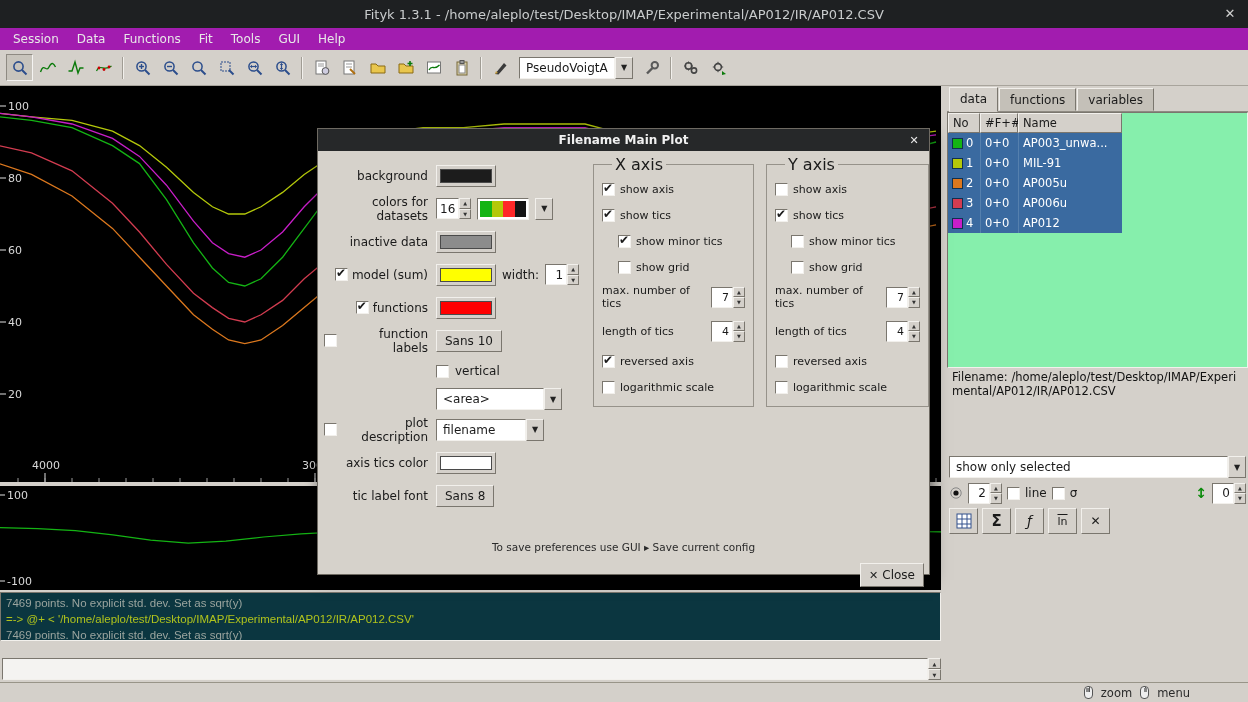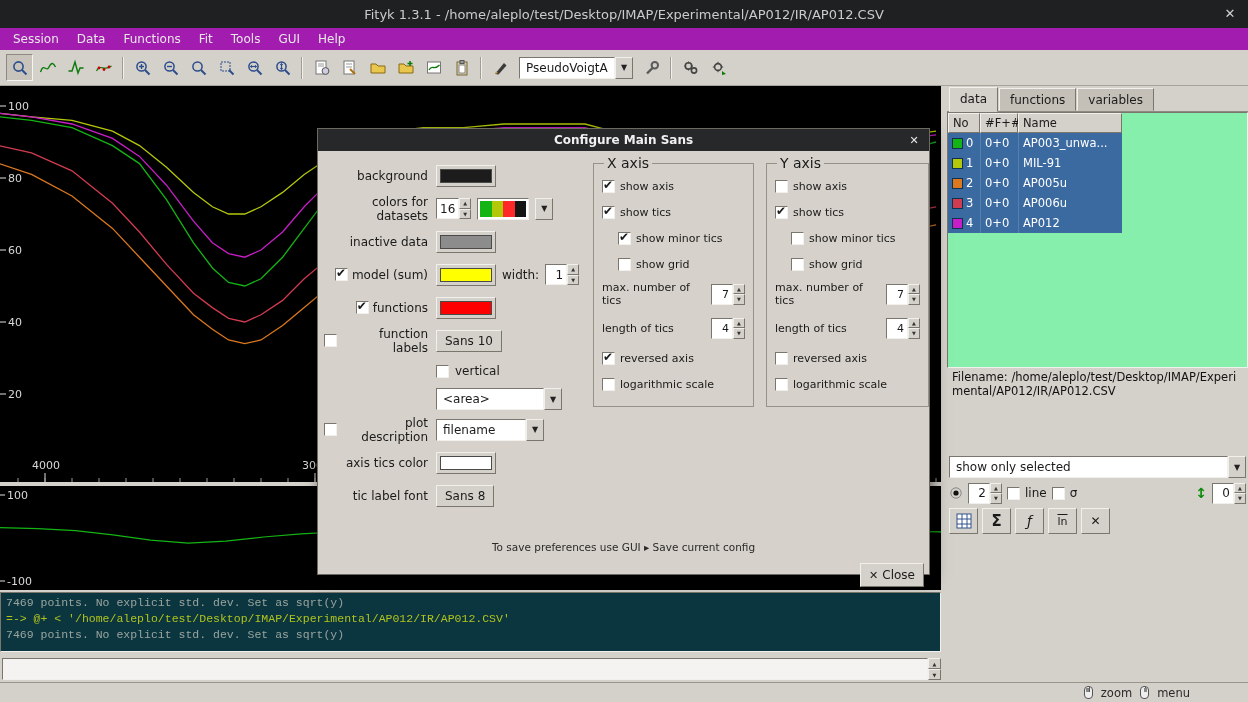--- a/index.html
+++ b/index.html
@@ -40,23 +40,23 @@
   .combo-btn{width:18px;background:#d4d0ca;border:1px solid;border-color:#f2f0ec #7a766e #7a766e #f2f0ec;
     display:flex;align-items:center;justify-content:center;flex:none}
   .combo-btn::before{content:"▼";font-size:8px;color:#222}
   .swatch{width:60px;height:22px;background:#d4d0ca;border:1px solid;
     border-color:#f2f0ec #7a766e #7a766e #f2f0ec;padding:3px;display:flex;flex:none}
   .swatch-in{flex:1;border:1px solid #4a4a4a}
 
   
   .plot-main{left:0;top:86px;width:941px;height:396px;background:#000}
   .plot-aux{left:0;top:486px;width:941px;height:104px;background:#000}
-  .console{left:0;top:592px;width:941px;height:60px;background:#0b3640;
+  .console{left:0;top:592px;width:941px;height:49px;background:#0b3640;
     border:1px solid;border-color:#7a766e #f2f0ec #f2f0ec #7a766e;
-    font-family:Liberation Mono, monospace;font-size:11.5px;
+    font-family:Liberation Sans, sans-serif;font-size:11.5px;
     padding:2px 5px;line-height:16px;overflow:hidden}
   .input-row{left:0;top:656px;width:941px;height:26px;display:flex;align-items:stretch;padding:2px 0 2px 2px}
   .cmd{flex:1;background:#f4f3f1;border:1px solid;border-color:#7a766e #f2f0ec #f2f0ec #7a766e;
     font-family:"DejaVu Sans Mono","Liberation Mono",monospace;font-size:12px;padding:0 4px;outline:none}
   .cmd-spin{display:flex;flex-direction:column;width:13px}
   .statusbar{left:0;top:682px;width:1248px;height:20px;background:#d4d0ca;border-top:1px solid #989488;
     display:flex;align-items:center;justify-content:flex-end;gap:8px;padding-right:58px;font-size:11.5px;color:#2a2a2a}
   .mouse{width:9px;height:13px;border:1px solid #555;border-radius:4px;background:#eee;position:relative;flex:none}
   .mouse::before{content:"";position:absolute;left:4px;top:0;width:1px;height:5px;background:#555}
   .mouse.left::after{content:"";position:absolute;left:1px;top:1px;width:3px;height:4px;background:#888}
@@ -94,21 +94,21 @@
   .dlg-title{height:22px;background:#262829;color:#f0f0f0;display:flex;align-items:center;justify-content:center;
     font-weight:bold;font-size:12px;position:relative}
   .dlg-close{position:absolute;right:7px;top:3px;width:16px;height:16px;text-align:center;line-height:16px}
   .dlg-close::before{content:"✕";font-size:11px;color:#e8e8e8}
   .dlg-body{position:relative;height:425px}
   .dlg-left{position:absolute;left:6px;top:8px;width:262px}
   .dl-row{display:flex;align-items:center;height:33px}
   .dl-lbl{width:104px;display:flex;justify-content:flex-end;align-items:center;gap:4px;text-align:right;flex:none}
   .dl-ctl{margin-left:8px;display:flex;align-items:center;gap:6px}
   fieldset.grp{position:absolute;top:4px;height:252px;border:1px solid #96928a;padding:2px 8px 0 8px;font-size:11px}
-  fieldset.grp legend{font-size:14px;padding:0 3px;margin-left:2px}
+  fieldset.grp legend{font-size:16px;padding:0 3px;margin-left:10px}
   .grp-x{left:275px;width:161px}
   .grp-y{left:448px;width:163px}
   .grow{display:flex;align-items:center;gap:5px;height:26px}
   .grow.tall{height:34px}
   .grow.indent{padding-left:16px}
   .grow .fill{flex:1}
   .hint{position:absolute;left:0;top:390px;width:100%;text-align:center;font-size:10.5px;color:#2a2a2a}
   .close-btn{position:absolute;right:5px;top:412px;width:64px;height:24px}
   .close-btn::before{content:"✕";font-weight:bold;font-size:11px;color:#222}
   .fontbtn{height:22px;padding:0 8px}
@@ -475,21 +475,21 @@
         <span style="font-size:11px;text-decoration:overline">ln</span>
       </span>
     <span class="btn sbtn">
         <span style="font-weight:bold">✕</span>
       </span>
   </div>
 </div>
 
 <div class="abs dialog">
   <div class="dlg-title">
-    <span>Configure Main Sans</span>
+    <span>Filename Main Plot</span>
     <span class="dlg-close"></span>
   </div>
   <div class="dlg-body">
     <div class="dlg-left">
       <div class="dl-row">
         <span class="dl-lbl">background</span>
         <span class="dl-ctl">
             <span class="swatch">
               <span class="swatch-in" style="background: rgb(28, 28, 28);"></span>
             </span>

